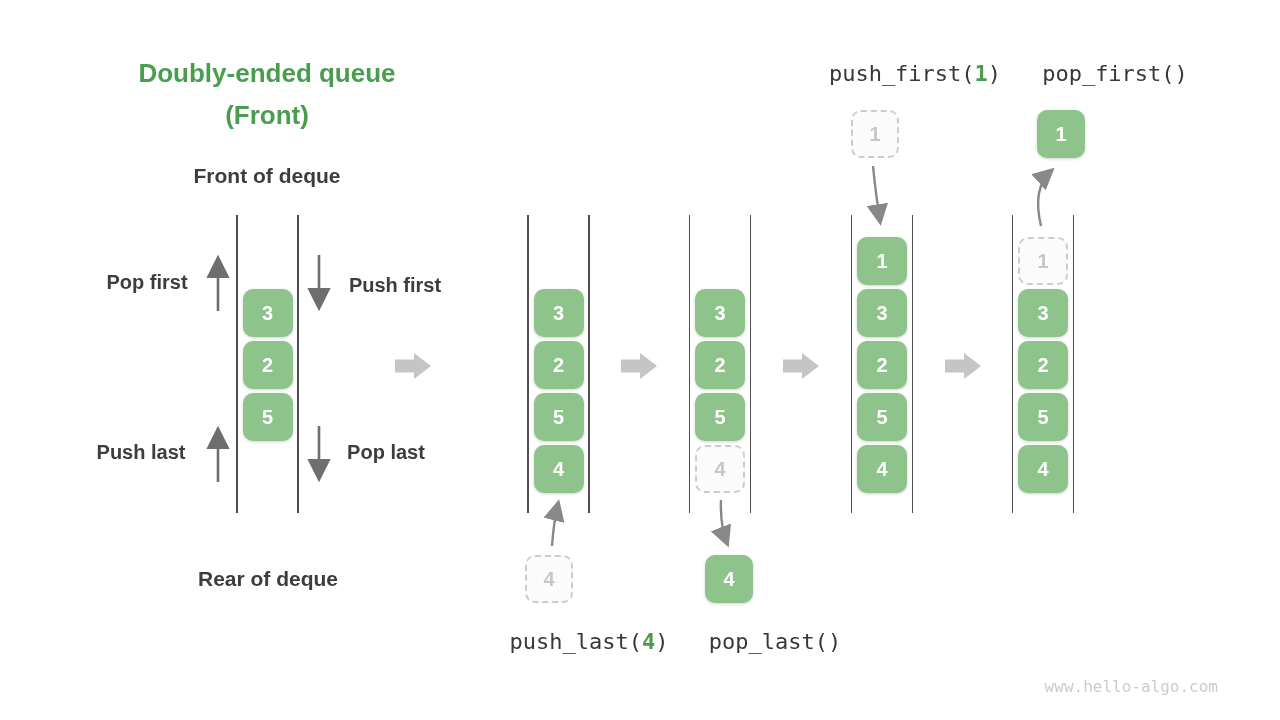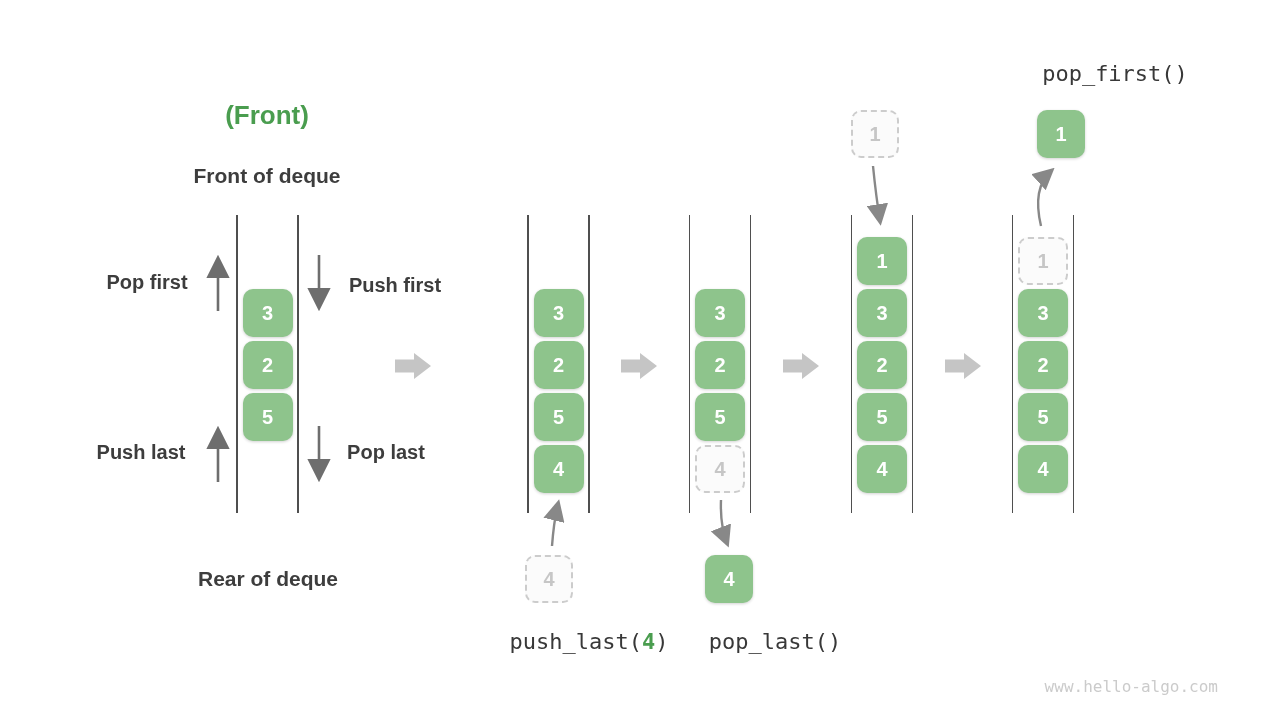--- a/index.html
+++ b/index.html
@@ -58,30 +58,32 @@
     <path class="curve-arrow" d="M721,500 Q720,525 727,543" marker-end="url(#ah-mid)"></path>
     <path class="curve-arrow" d="M873,166 Q876,196 880,221" marker-end="url(#ah-mid)"></path>
     <path class="curve-arrow" d="M1041,226 Q1032,188 1051,171" marker-end="url(#ah-mid)"></path>
 
     <polygon class="block-arrow" points="395,359.5 414,359.5 414,353 431,366 414,379 414,372.5 395,372.5"></polygon>
     <polygon class="block-arrow" points="621,359.5 640,359.5 640,353 657,366 640,379 640,372.5 621,372.5"></polygon>
     <polygon class="block-arrow" points="783,359.5 802,359.5 802,353 819,366 802,379 802,372.5 783,372.5"></polygon>
     <polygon class="block-arrow" points="945,359.5 964,359.5 964,353 981,366 964,379 964,372.5 945,372.5"></polygon>
   </svg>
 
+  <div class="title-line" style="left:267px;top:58px;">Doubly-ended queue</div>
   <div class="title-line" style="left:267px;top:100px;">(Front)</div>
 
   <div class="side-label" style="left:267px;top:164px;">Front of deque</div>
   <div class="side-label" style="left:268px;top:547px;margin-top:20px;">Rear of deque</div>
 
   <div class="op-label" style="left:147px;top:271px;">Pop first</div>
   <div class="op-label" style="left:395px;top:274px;">Push first</div>
   <div class="op-label" style="left:141px;top:441px;">Push last</div>
   <div class="op-label" style="left:386px;top:441px;">Pop last</div>
 
+  <div class="code-label" style="left:915px;top:61px;"><span>push_first(</span><span class="code-arg">1</span><span>)</span></div>
   <div class="code-label" style="left:1115px;top:61px;"><span>pop_first()</span><span class="code-arg"></span><span></span></div>
   <div class="code-label" style="left:589px;top:629px;"><span>push_last(</span><span class="code-arg">4</span><span>)</span></div>
   <div class="code-label" style="left:775px;top:629px;"><span>pop_last()</span><span class="code-arg"></span><span></span></div>
 
   <div class="watermark">www.hello-algo.com</div>
 
   <div id="stages">
       <div class="qline" style="left: 236.2px;"></div>
       <div class="qline" style="left: 297.2px;"></div>
       <div class="cell solid" style="left: 242.5px; top: 289px;">3</div>

